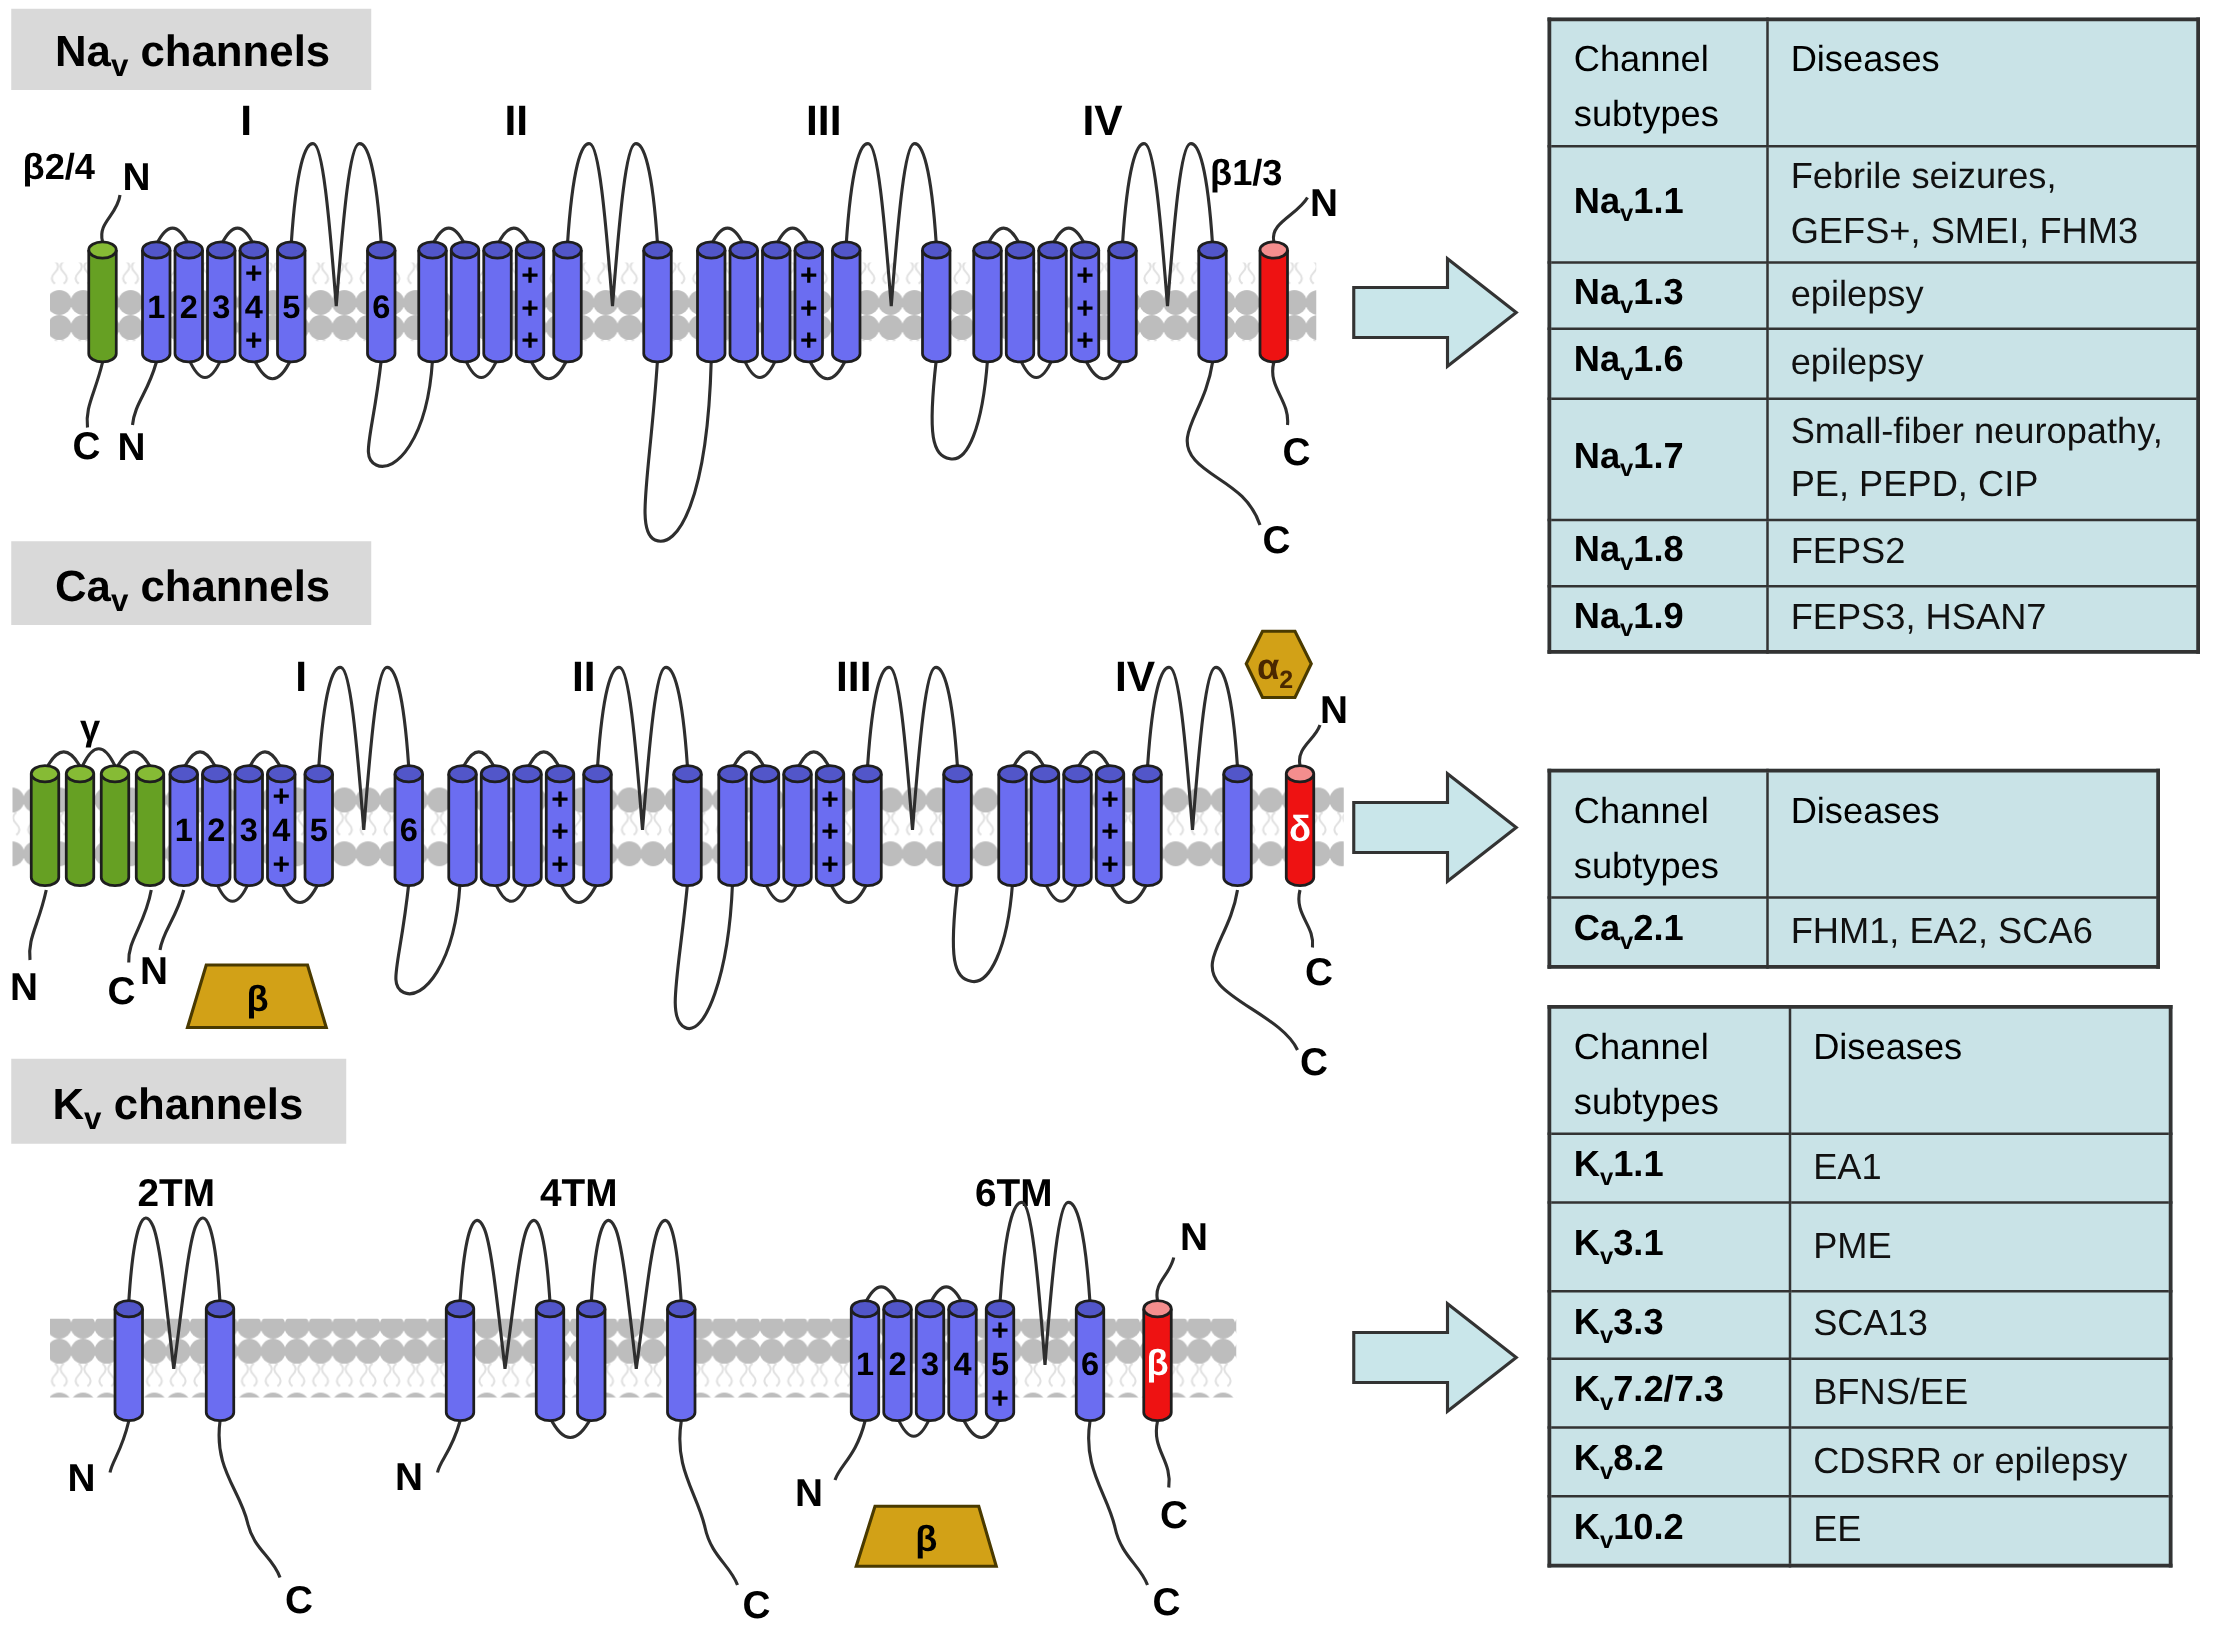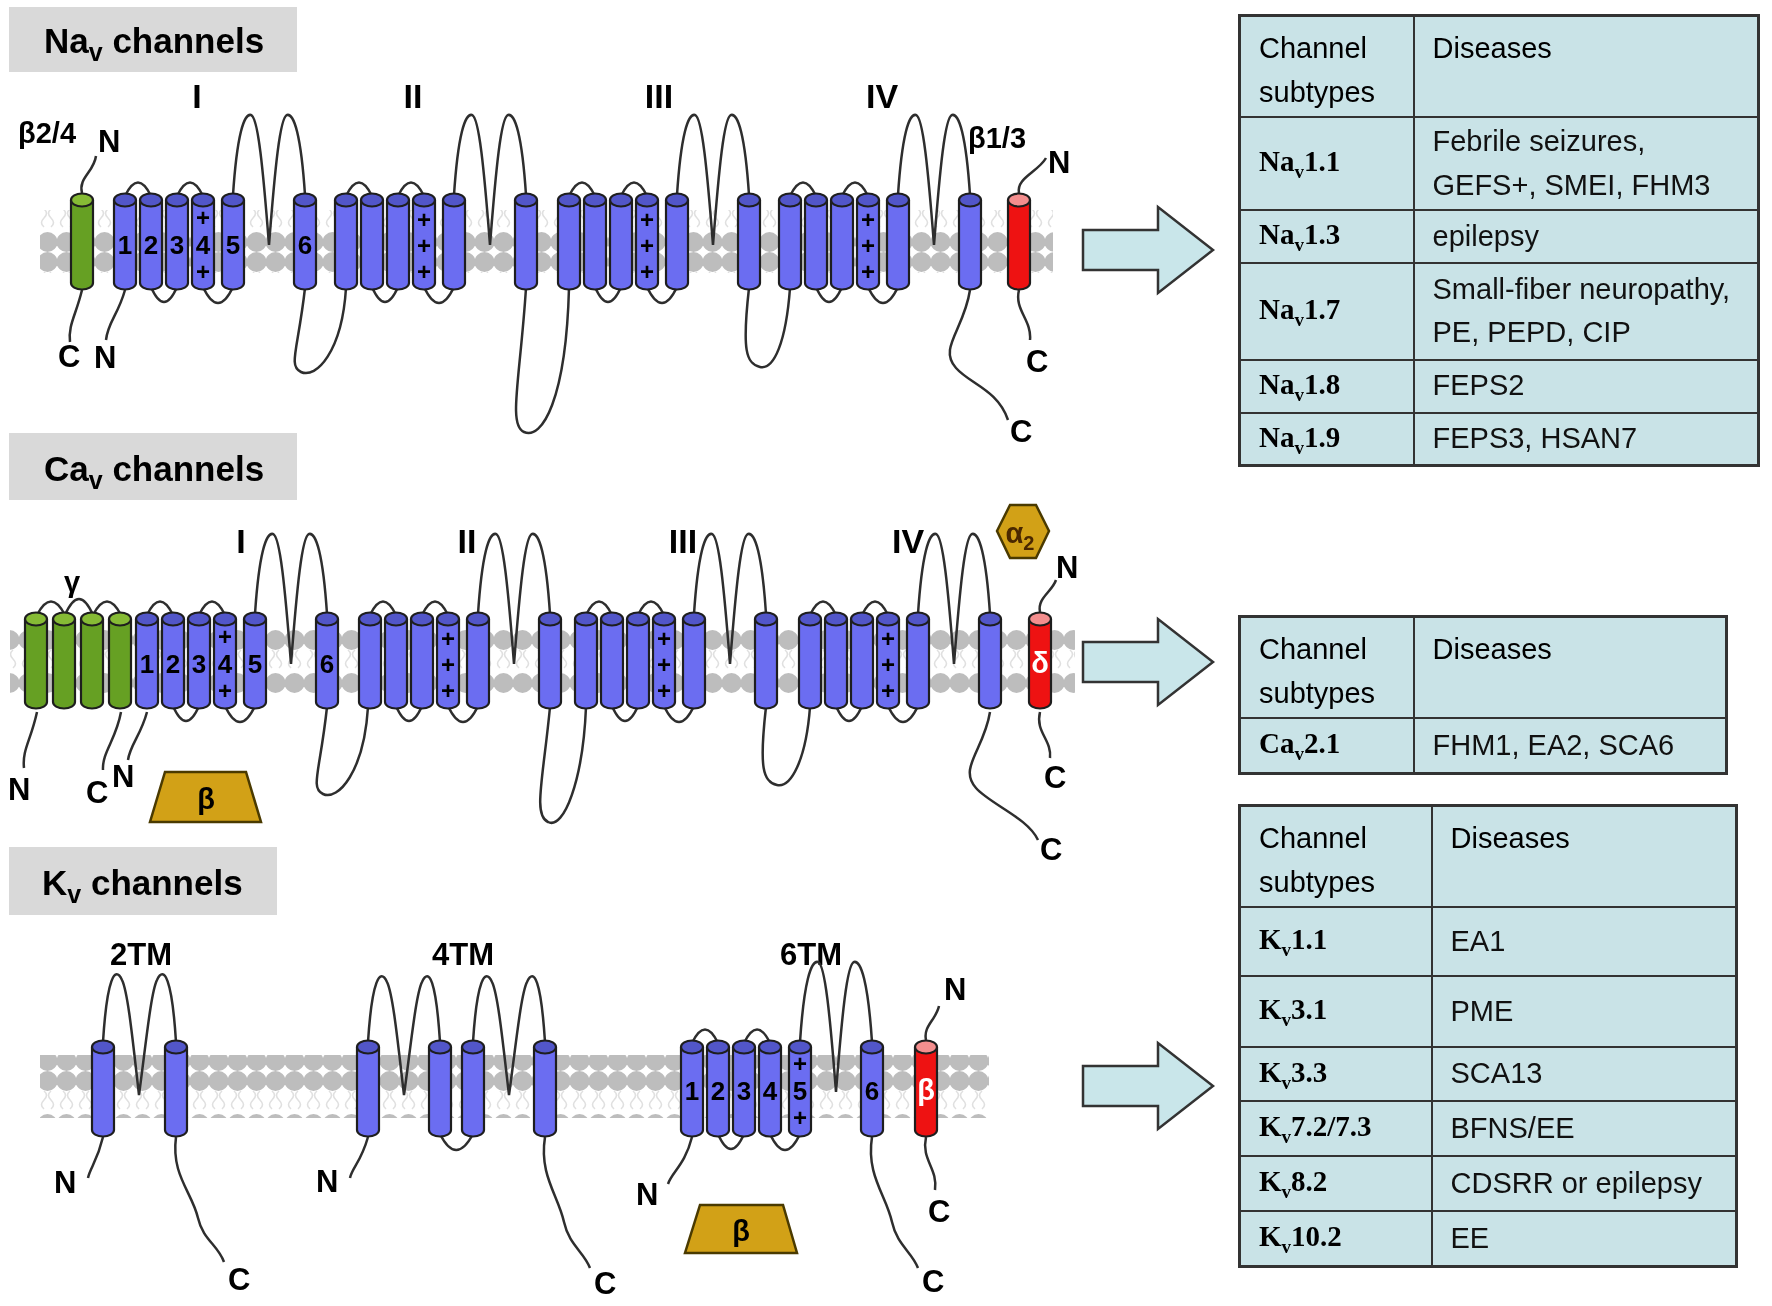--- a/index.html
+++ b/index.html
@@ -23,21 +23,21 @@
   use.blue{color:#6b6df1;--top:#5256c9;}
   use.green{color:#66a023;--top:#86bb35;}
   use.red{color:#ee1212;--top:#f48e8e;}
   .goldshape{fill:#d2a117;stroke:#4a3a00;stroke-width:2.5;}
   .arrow{fill:#c9e6ea;stroke:#333;stroke-width:2.5;}
   
   .dtable{position:absolute;border-collapse:collapse;background:#c9e3e7;table-layout:fixed;}
   .dtable td{border:2px solid #333;vertical-align:middle;padding:2px 6px 2px 18px;
              font-size:29px;line-height:1.5;color:#111;}
   .dtable td.hd{font-weight:normal;vertical-align:top;padding-top:10px;color:#000;}
-  .styp{font-weight:bold;white-space:nowrap;color:#000;font-family:Liberation Serif, serif;}
+  .styp{font-weight:bold;white-space:nowrap;color:#000;}
   .sub-v{font-size:19px;font-weight:bold;vertical-align:-7px;}
 </style>
 </head>
 <body>
 
 <div class="canvas">
 
 <svg width="1240" height="1306" viewBox="0 0 1240 1306">
   <defs>
     <pattern id="mem" width="19" height="63" patternUnits="userSpaceOnUse">
@@ -266,20 +266,26 @@
             <div>Febrile seizures,</div>
             <div>GEFS+, SMEI, FHM3</div>
           </td>
   </tr>
   <tr style="height:50px">
     <td><span class="styp"><span>Na</span><span class="sub-v">v</span><span>1.3</span></span></td>
     <td>
             <div>epilepsy</div>
           </td>
   </tr>
+  <tr style="height:56px">
+    <td><span class="styp"><span>Na</span><span class="sub-v">v</span><span>1.6</span></span></td>
+    <td>
+            <div>epilepsy</div>
+          </td>
+  </tr>
   <tr style="height:97px">
     <td><span class="styp"><span>Na</span><span class="sub-v">v</span><span>1.7</span></span></td>
     <td>
             <div>Small-fiber neuropathy,</div>
             <div>PE, PEPD,  CIP</div>
           </td>
   </tr>
   <tr style="height:53px">
     <td><span class="styp"><span>Na</span><span class="sub-v">v</span><span>1.8</span></span></td>
     <td>
@@ -317,21 +323,21 @@
 <table class="dtable" style="left:1238px;top:804px;width:500px;border:3px solid #333;">
   <colgroup>
         <col style="width:192px">
         <col>
       </colgroup>
   <tbody>
         <tr style="height:92px">
     <td class="hd">Channel subtypes</td>
     <td class="hd">Diseases</td>
   </tr>
-  <tr style="height:69px">
+  <tr style="height:55px">
     <td><span class="styp"><span>K</span><span class="sub-v">v</span><span>1.1</span></span></td>
     <td>
             <div>EA1</div>
           </td>
   </tr>
   <tr style="height:71px">
     <td><span class="styp"><span>K</span><span class="sub-v">v</span><span>3.1</span></span></td>
     <td>
             <div>PME</div>
           </td>

